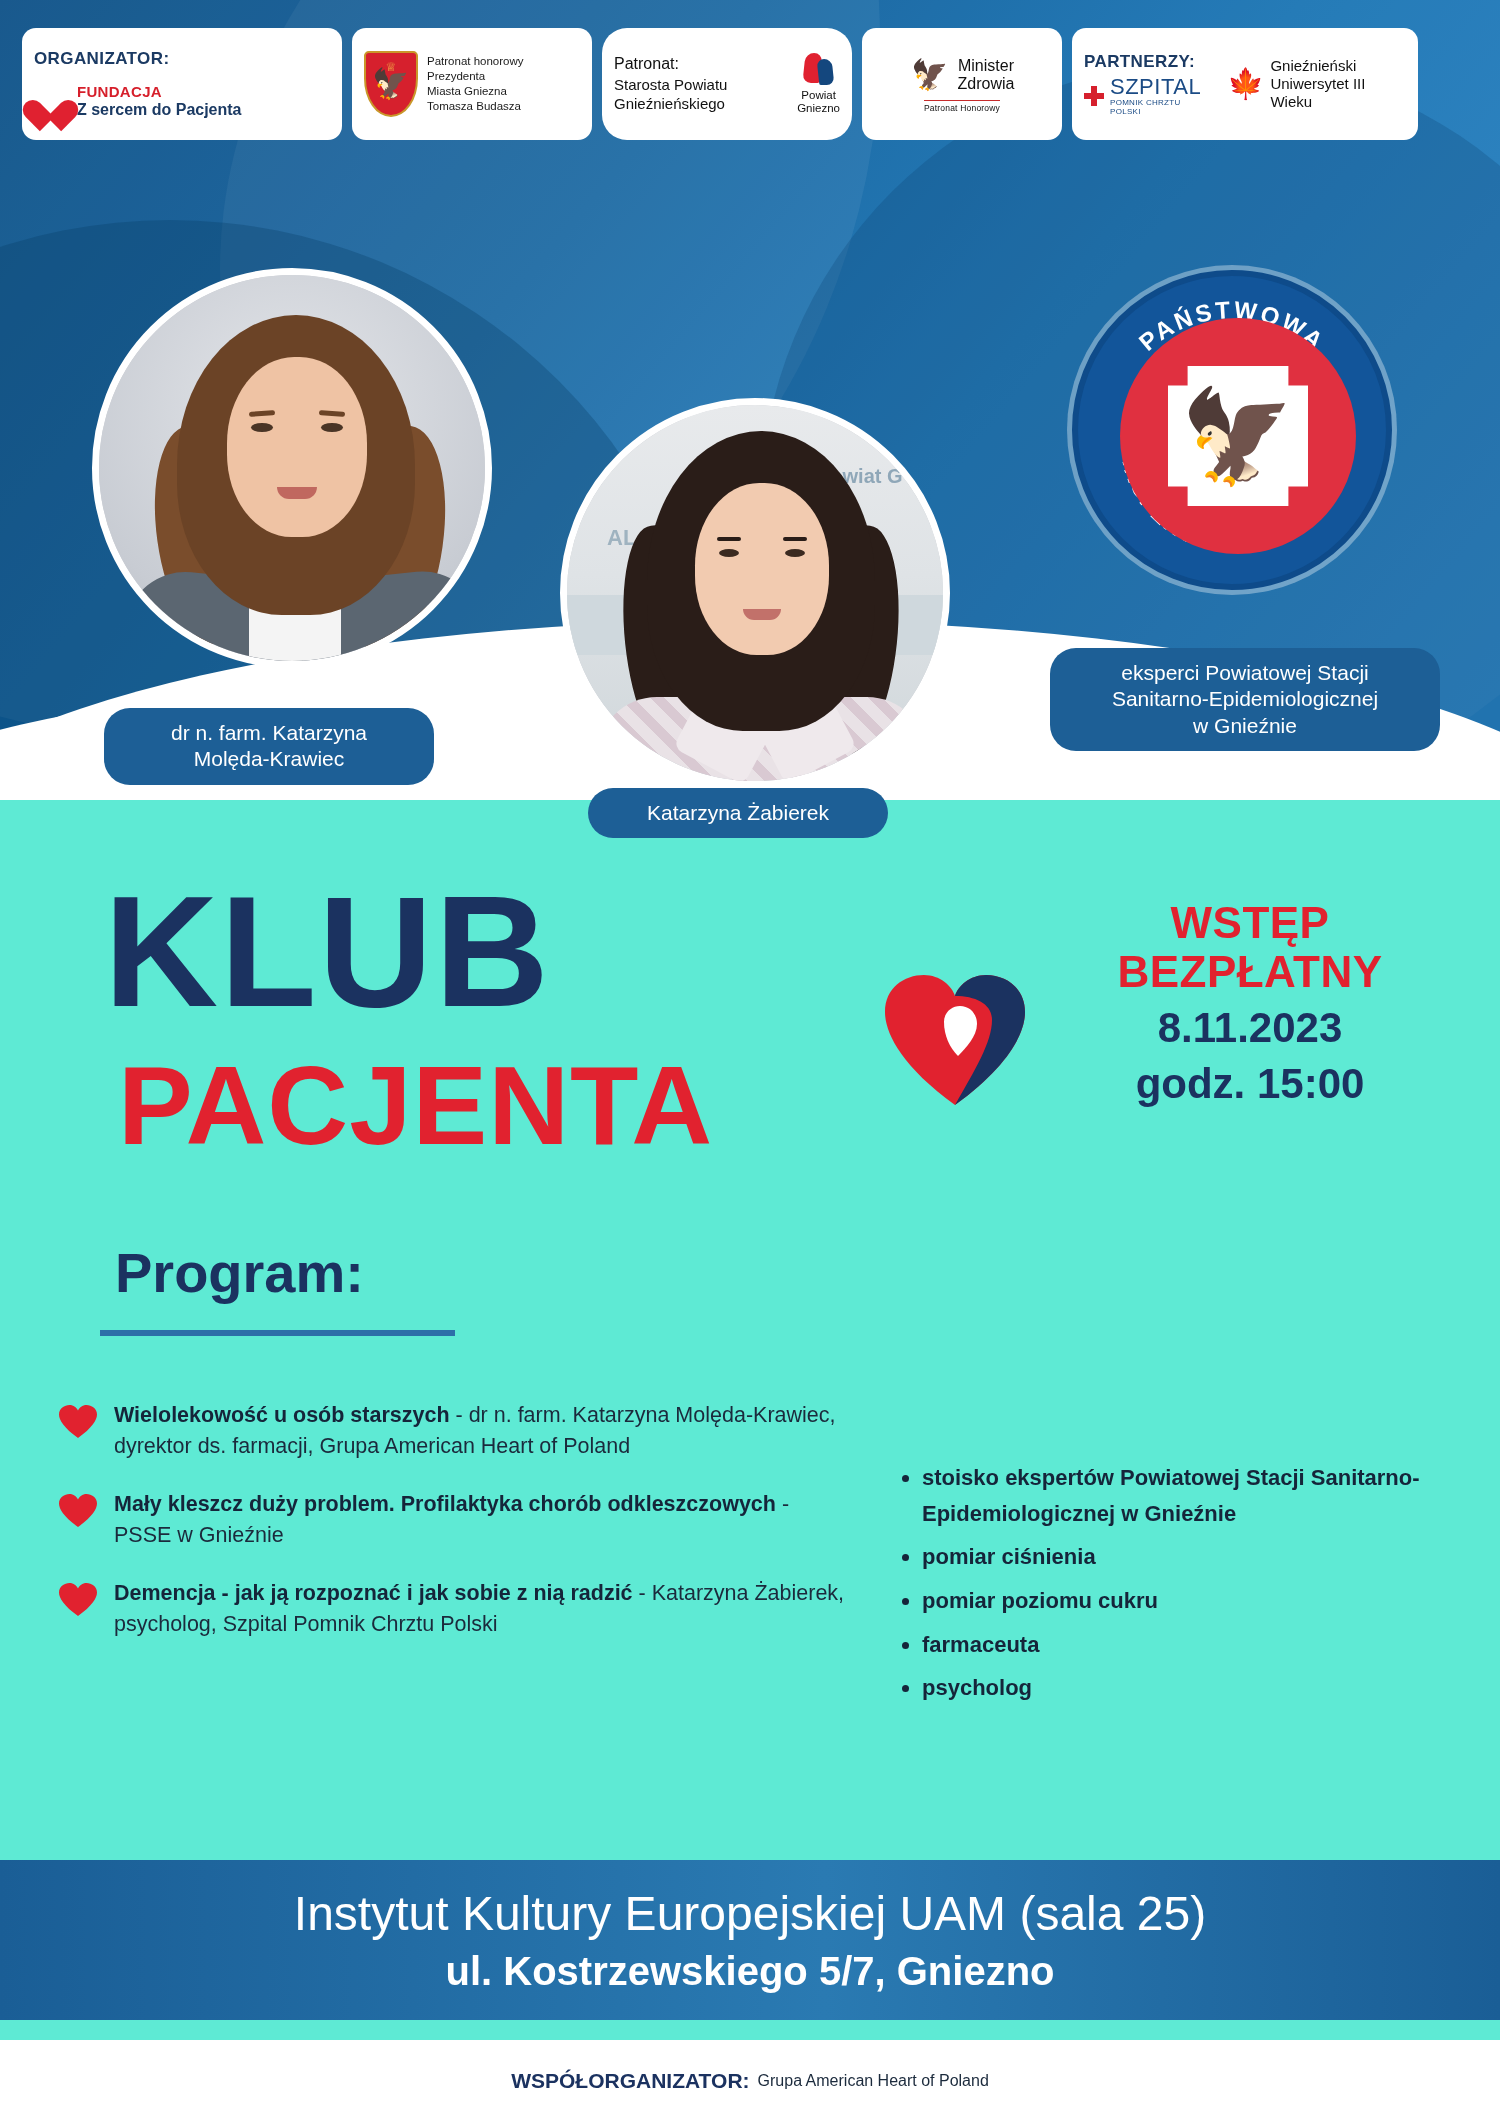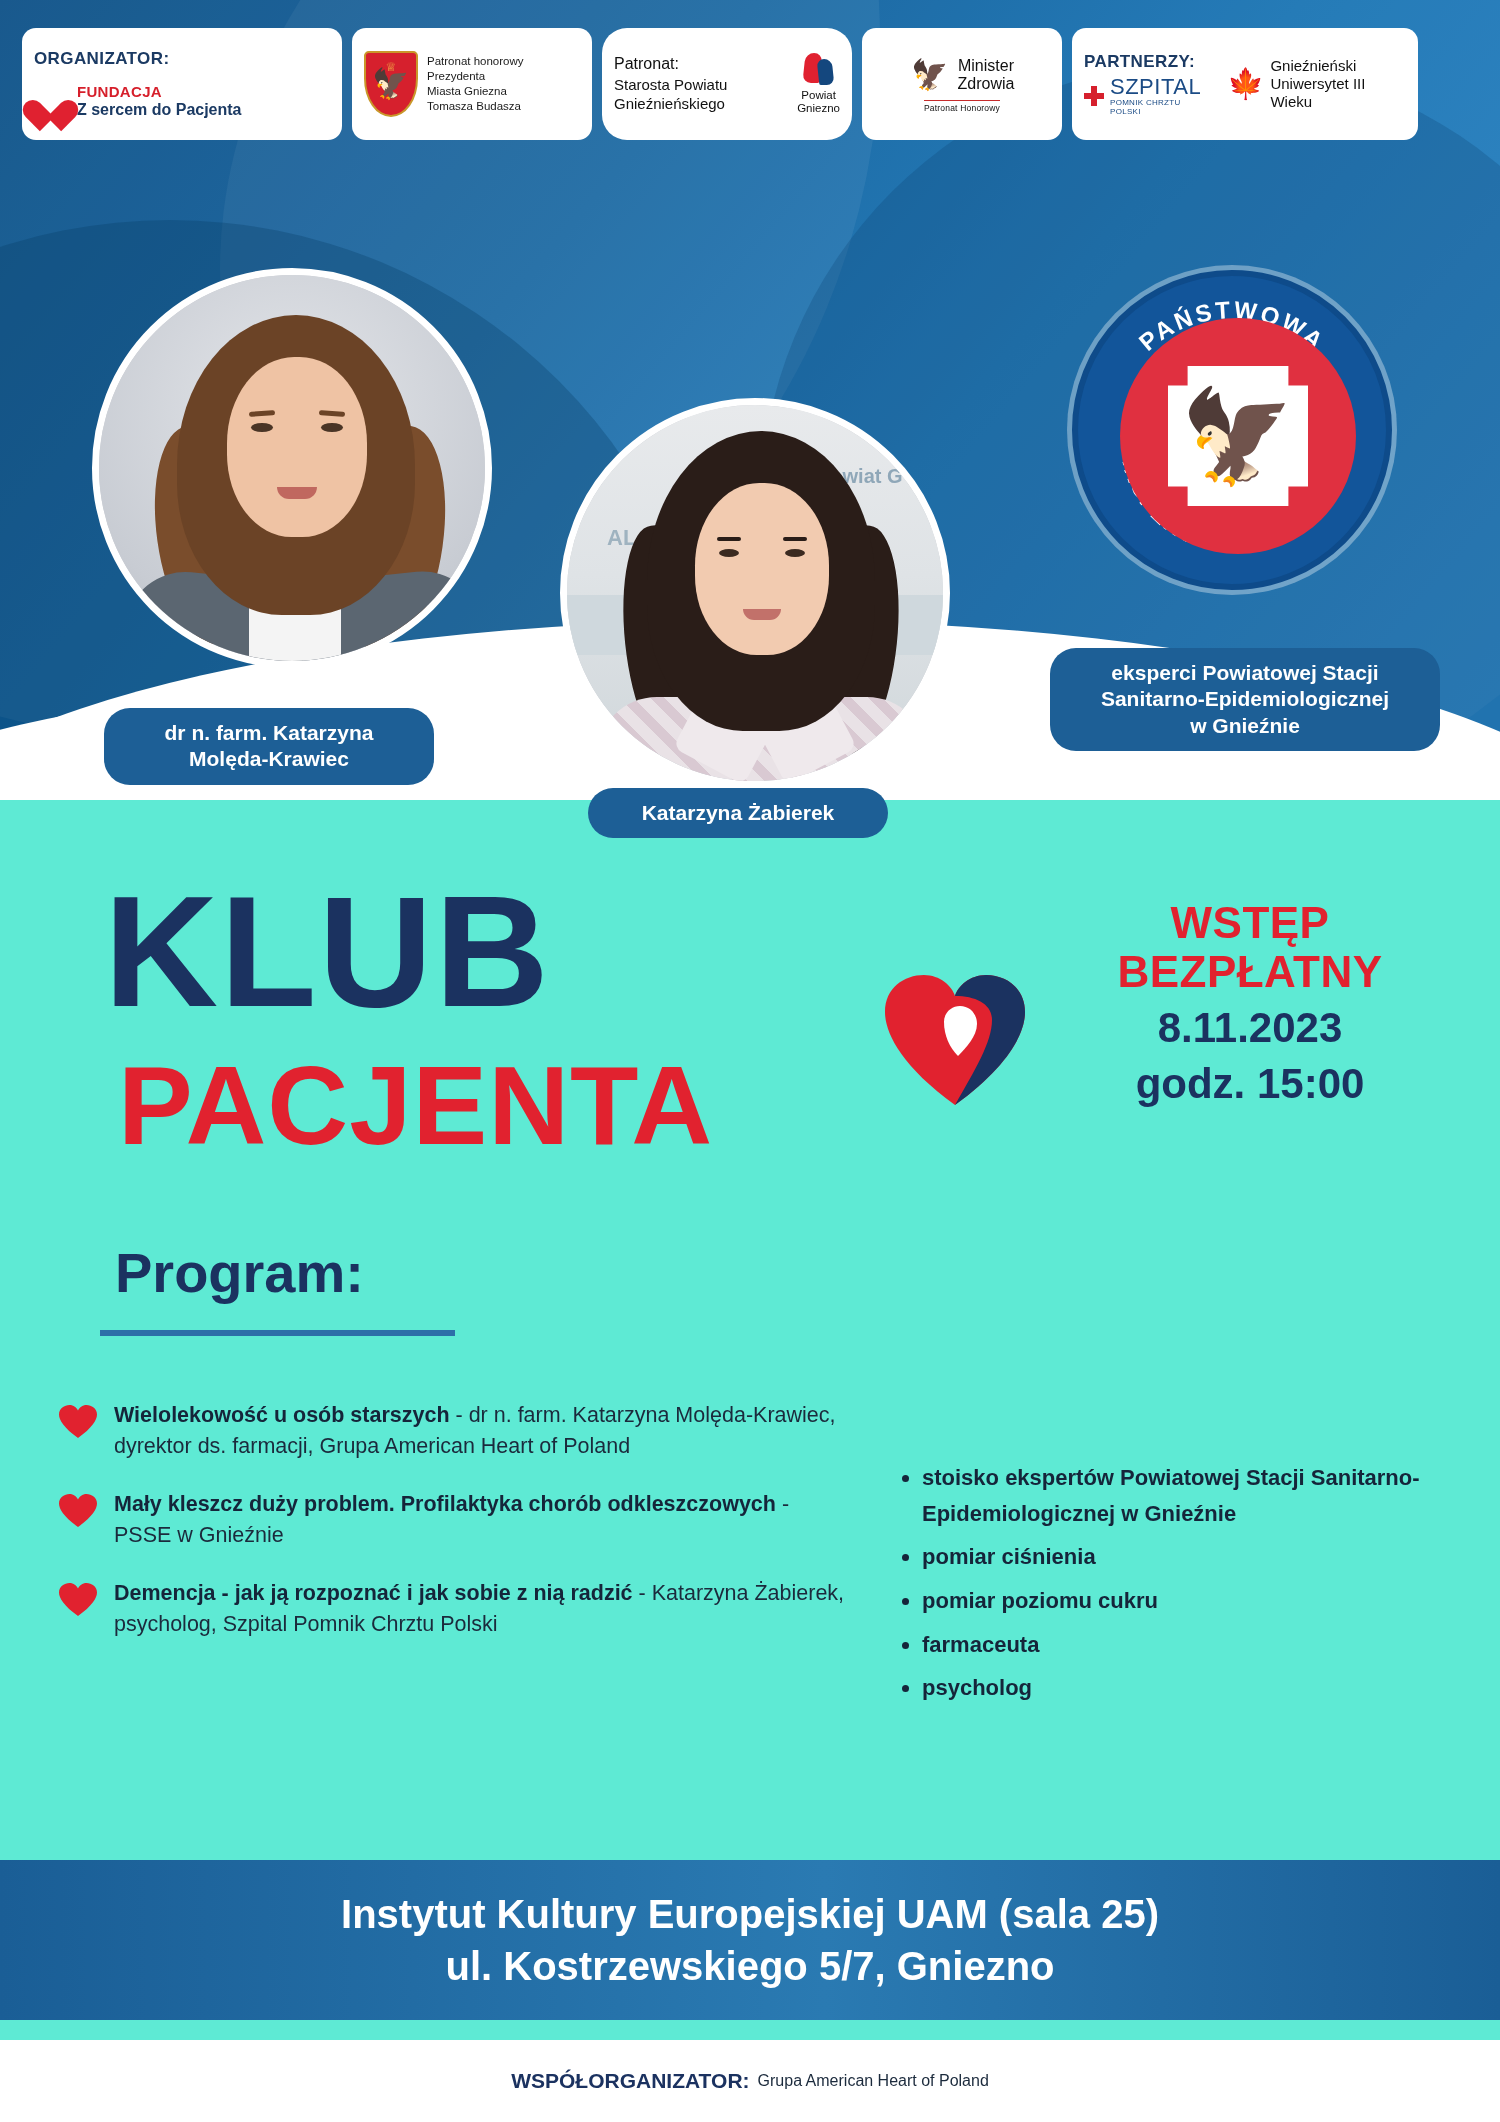--- a/index.html
+++ b/index.html
@@ -247,21 +247,21 @@
   }
   .seal .plate .eagle { font-size: 92px; line-height: 1; color:#111; }
 
   
   .tag {
     position: absolute;
     background: #1d5f96;
     color: #fff;
     border-radius: 26px;
     text-align: center;
-    font-weight: bold;
+    font-weight: normal;
     line-height: 1.25;
     padding: 12px 22px;
   }
   .tag1 { left: 104px; top: 708px; width: 330px; font-size: 21px; }
   .tag2 { left: 588px; top: 788px; width: 300px; font-size: 21px; }
   .tag3 { left: 1050px; top: 648px; width: 390px; font-size: 21px; }
 
   
   .klub {
     position:absolute; left: 104px; top: 872px;
@@ -314,21 +314,21 @@
     line-height: 1.62; margin-bottom: 8px;
   }
 
   
   .footer-band {
     position:absolute; left:0; top: 1860px; width: 1500px; height: 160px;
     background: linear-gradient(90deg,#1a5e96 0%, #2a7ab2 55%, #1a5e96 100%);
     display:flex; flex-direction:column; align-items:center; justify-content:center;
     color:#fff; text-align:center;
   }
-  .footer-band .f1 { font-size: 40px; font-weight:bold; line-height:1.3; }
+  .footer-band .f1 { font-size: 48px; font-weight:normal; line-height:1.3; }
   .footer-band .f2 { font-size: 40px; font-weight:bold; line-height:1.3; }
   .footer-bottom {
     position:absolute; left:0; top: 2040px; width:1500px; height: 82px;
     display:flex; align-items:center; justify-content:center; gap: 8px;
     background:#fff;
   }
   .footer-bottom .b1 { font-size: 21px; font-weight:bold; color:#1b3260; }
   .footer-bottom .b2 { font-size: 16px; color:#1b2a3c; }
 </style>
 </head>

